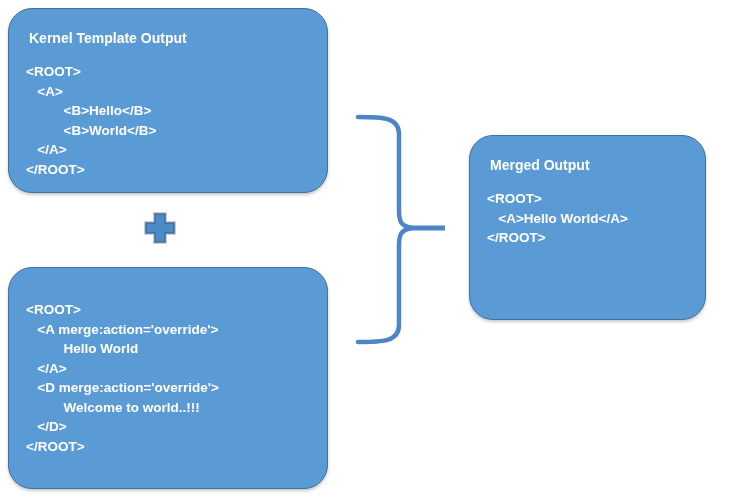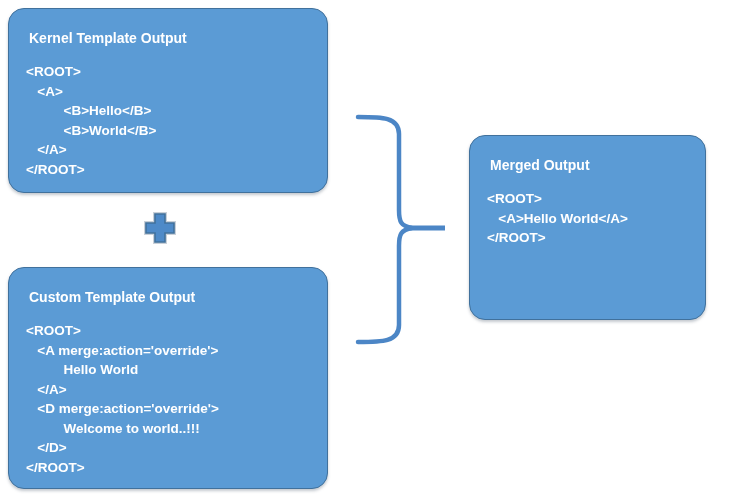--- a/index.html
+++ b/index.html
@@ -9,21 +9,21 @@
     width: 736px;
     height: 500px;
     background: var(--background, #ffffff);
     font-family: "Liberation Sans", sans-serif;
     overflow: hidden;
   }
   .box {
     position: absolute;
     background: var(--box-fill, #5B9BD5);
     border: 1.4px solid var(--box-border, #41719C);
-    border-radius: 16px;
+    border-radius: 24px;
     box-shadow: 0 2px 3px rgba(125, 136, 148, 0.45);
     color: var(--box-text, #ffffff);
     padding: 20px 10px 10px 17px;
   }
   .box-title {
     font-size: 14px;
     line-height: 18px;
     font-weight: bold;
     margin-bottom: 15px;
     padding-left: 3px;
@@ -84,21 +84,20 @@
    &lt;/A&gt;
 &lt;/ROOT&gt;</pre>
   </section>
 
   <svg class="plus" viewBox="0 0 32 32" aria-hidden="true">
     <path class="plus-halo" d="M11,2 H21 V11 H30 V21 H21 V30 H11 V21 H2 V11 H11 Z"></path>
     <path class="plus-body" d="M11,2 H21 V11 H30 V21 H21 V30 H11 V21 H2 V11 H11 Z"></path>
   </svg>
 
   <section class="box box-custom">
-    <div class="box-title">Custom Template Output</div>
     <pre class="box-code">&lt;ROOT&gt;
    &lt;A merge:action='override'&gt;
           Hello World
    &lt;/A&gt;
    &lt;D merge:action='override'&gt;
           Welcome to world..!!!
    &lt;/D&gt;
 &lt;/ROOT&gt;</pre>
   </section>
 

